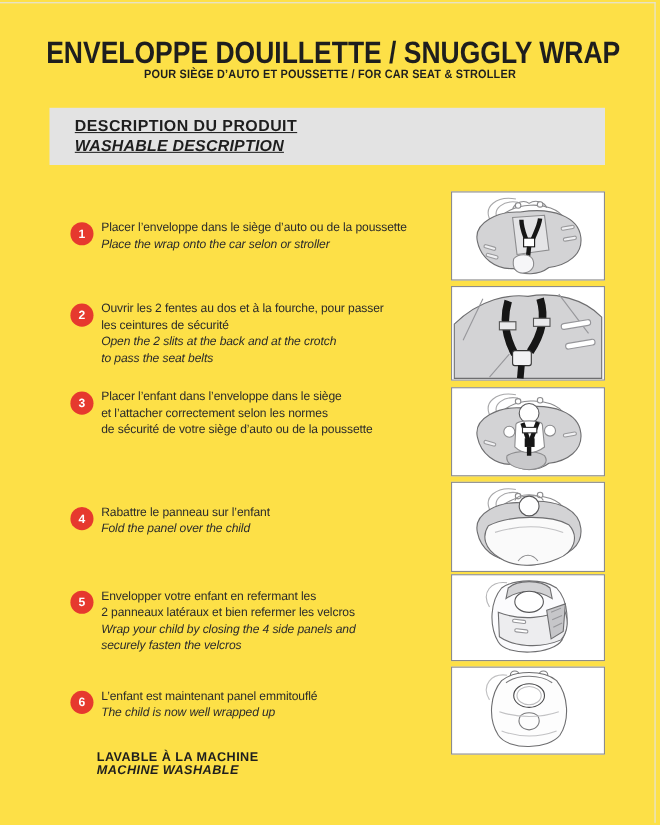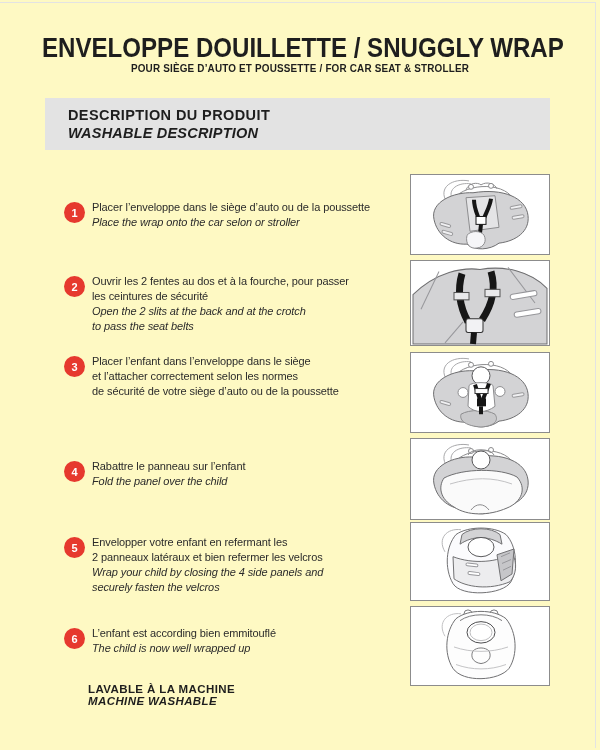--- a/index.html
+++ b/index.html
@@ -2,39 +2,39 @@
 <html><head>
 <meta charset="utf-8">
 <style>
   html,body { margin:0; padding:0; background:#ffffff; }
   body {
     width:600px; height:750px;
     font-family:"Liberation Sans", sans-serif;
     color:#262626;
     -webkit-font-smoothing:antialiased;
   }
-  .page { position:relative; width:600px; height:750px; overflow:hidden; background:#fef9c3; }
+  .page { position:relative; width:600px; height:750px; overflow:hidden; background:#fde047; }
 
   .hairline-top   { position:absolute; left:0; top:2px; width:596px; height:1px; background:#e3e3e3; }
   .hairline-right { position:absolute; left:595px; top:2px; width:1px; height:746px; background:#e3e3e3; }
 
   .title {
     position:absolute; top:32px; left:0; width:600px;
     text-align:center; font-size:28px; font-weight:bold; color:#1e1e1e;
     white-space:nowrap; transform:scaleX(.86); transform-origin:50% 50%;
   }
   .subtitle {
     position:absolute; top:62px; left:0; width:600px;
     text-align:center; font-size:11px; font-weight:bold; color:#1e1e1e;
     letter-spacing:.2px; white-space:nowrap; transform:scaleX(.9); transform-origin:50% 50%;
   }
 
   .banner {
     position:absolute; left:45px; top:98px; width:505px; height:52px;
-    background:#e3e3e3; box-sizing:border-box; padding:9px 0 0 23px;
+    background:#e3e3e3; box-sizing:border-box; padding:9px 0 0 23px;text-decoration:underline;
   }
   .banner .fr { font-size:14.5px; font-weight:bold; letter-spacing:.4px; color:#1e1e1e; }
   .banner .en { font-size:14.5px; font-weight:bold; font-style:italic; letter-spacing:.2px; color:#1e1e1e; margin-top:2px; }
 
   .step { position:absolute; left:64px; display:flex; align-items:flex-start; }
   .badge {
     width:21px; height:21px; border-radius:50%; flex:0 0 21px;
     background:#e6392e; color:#ffffff;
     font-size:11px; font-weight:bold;
     display:flex; align-items:center; justify-content:center;
@@ -109,21 +109,21 @@
       <div class="fr">Envelopper votre enfant en refermant les
 2 panneaux latéraux et bien refermer les velcros</div>
       <div class="en">Wrap your child by closing the 4 side panels and
 securely fasten the velcros</div>
     </div>
   </div>
 
   <div class="step" style="top:626px">
     <div class="badge" style="background: rgb(230, 57, 46);">6</div>
     <div class="step-text">
-      <div class="fr">L’enfant est according bien emmitouflé</div>
+      <div class="fr">L’enfant est maintenant panel emmitouflé</div>
       <div class="en">The child is now well wrapped up</div>
     </div>
   </div>
 
   <div class="fig" style="top:174px;height:81px">
     <svg viewBox="0 0 138 80" preserveAspectRatio="none">
       <g fill="none" stroke="#a8a8aa" stroke-width="1">
         <path d="M36 28 C26 12 42 3 58 6"></path>
           <path d="M42 26 C35 14 48 7 60 9"></path>
       </g>

